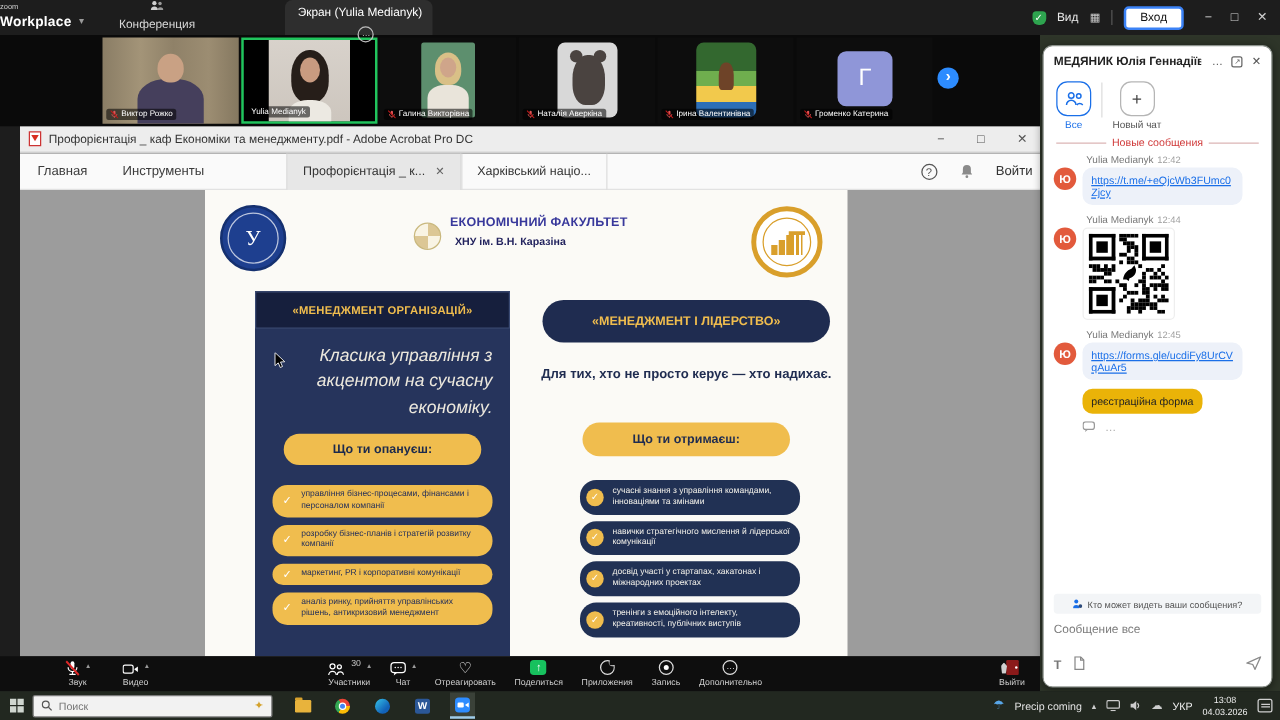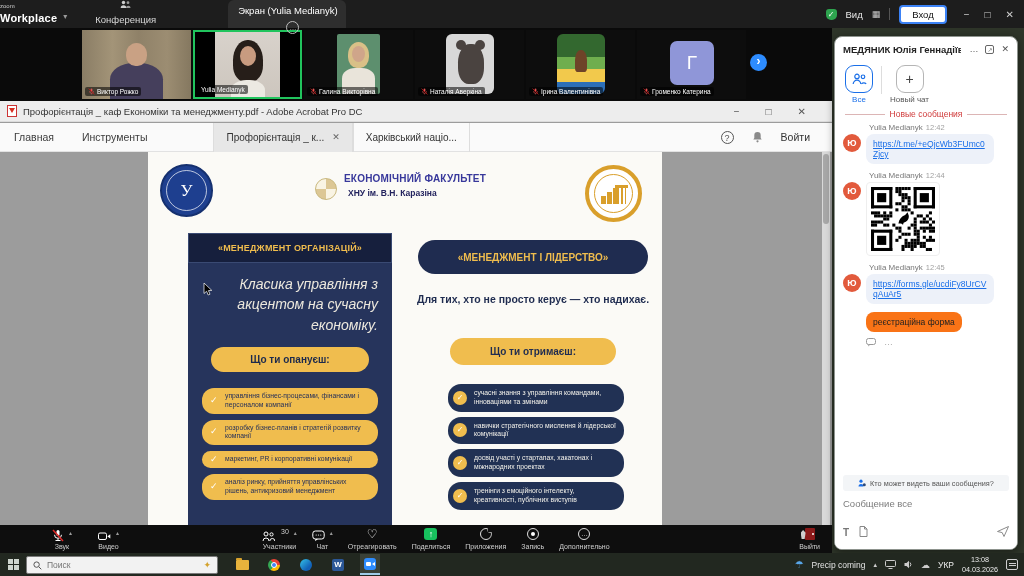--- a/index.html
+++ b/index.html
@@ -53,21 +53,21 @@
   .t4 .ear2 { left:60px; }
   .t5 { left:526px; background:#0d0d0d; }
   .t5 .av { position:absolute; left:31px; top:4px; width:48px; height:60px; border-radius:6px; overflow:hidden;
            background:linear-gradient(#33682f 0 38%, #6fae4e 38% 58%, #f2c94c 58% 80%, #2d6fb8 80%); }
   .t5 .fig { position:absolute; left:49px; top:20px; width:12px; height:22px; border-radius:45% 45% 20% 20%; background:#6e4328; }
   .t6 { left:637px; background:#0d0d0d; }
   .t6 .av { position:absolute; left:33px; top:11px; width:44px; height:44px; border-radius:7px; background:#8f96d8; color:#fff; font-size:19px; text-align:center; line-height:44px; }
   .next-btn { position:absolute; left:750px; top:26px; width:17px; height:17px; border-radius:50%; background:#2d8cff; color:#fff; font-size:12px; font-weight:bold; line-height:15px; text-align:center; }
 
   
-  .acrobat { position:absolute; left:0; top:101px; width:832px; height:424px; background:#9c9c9c; }
+  .acrobat { position:absolute; left:16px; top:101px; width:832px; height:424px; background:#9c9c9c; }
   .ac-title { position:absolute; left:0; top:0; width:832px; height:21px; background:#ededed; border-bottom:1px solid #dcdcdc; display:flex; align-items:center; }
   .pdf-ico { width:10px; height:12px; background:#fff; border:1px solid #c33; margin-left:7px; position:relative; }
   .pdf-ico::after { content:""; position:absolute; left:1px; top:2px; border-left:3px solid transparent; border-right:3px solid transparent; border-top:5px solid #d82e20; }
   .ac-title .ttl { font-size:9.5px; color:#333; margin-left:6px; white-space:nowrap; }
   .ac-winctl { margin-left:auto; margin-right:26px; display:flex; gap:26px; color:#555; font-size:10px; }
   .ac-tabs { position:absolute; left:0; top:22px; width:832px; height:29px; background:#fafafa; border-bottom:1px solid #e2e2e2; display:flex; align-items:center; }
   .ac-tab { font-size:10.5px; color:#3c3c3c; padding:0 14px; }
   .doc-tab { height:29px; display:flex; align-items:center; gap:8px; font-size:10px; color:#333; padding:0 12px; border-left:1px solid #ddd; border-right:1px solid #ddd; }
   .doc-tab.active { background:#e7e7e7; margin-left:52px; }
   .doc-tab .x { color:#666; font-size:9px; }
@@ -154,21 +154,21 @@
   .ch-divider .ln { flex:1; height:1px; background:#dcb5b5; }
   .ch-divider .tx { font-size:8.5px; color:#d03a3a; }
   .msgs { padding:0 8px; }
   .m-author { margin-left:26px; font-size:8px; color:#888; margin-bottom:2px; }
   .m-author b { color:#777; font-weight:normal; }
   .m-time { font-size:7.5px; color:#9f9f9f; margin-left:3px; }
   .m-row { display:flex; gap:5px; margin-bottom:7px; }
   .avatar { width:18px; height:18px; border-radius:50%; background:#e25a3c; color:#fff; font-size:9px; font-weight:bold; text-align:center; line-height:18px; flex:0 0 18px; }
   .bubble { background:#edf1f9; border-radius:8px; padding:5px 7px; font-size:8.5px; max-width:128px; }
   .bubble a { color:#1a6fe8; text-decoration:underline; word-break:break-all; }
-  .bubble.plain { background:#f97316; color:#222; }
+  .bubble.plain { background:#eab308; color:#222; }
   .qr-box { width:74px; height:74px; background:#fff; border:1px solid #eee; border-radius:4px; padding:4px; }
   .m-cont { margin-left:23px; margin-bottom:4px; }
   .m-hover { margin-left:23px; display:flex; gap:8px; color:#999; align-items:center; }
   .m-hover .hdots { font-size:9px; color:#aaa; }
   .ch-footer { position:absolute; left:0; right:0; bottom:0; background:#fff; padding:4px 8px 8px; }
   .privacy { background:#f3f5f7; border-radius:3px; height:16px; display:flex; align-items:center; justify-content:center; gap:4px; font-size:7.3px; color:#555; }
   .ch-input { border:none; outline:none; width:100%; font-size:9.5px; color:#333; margin-top:7px; font-family:"Liberation Sans","DejaVu Sans",sans-serif; }
   .ch-input::placeholder { color:#7c7c7c; }
   .ch-tools { display:flex; align-items:center; gap:10px; margin-top:12px; color:#888; }
   .t-fmt { font-size:10px; font-weight:bold; color:#777; }

